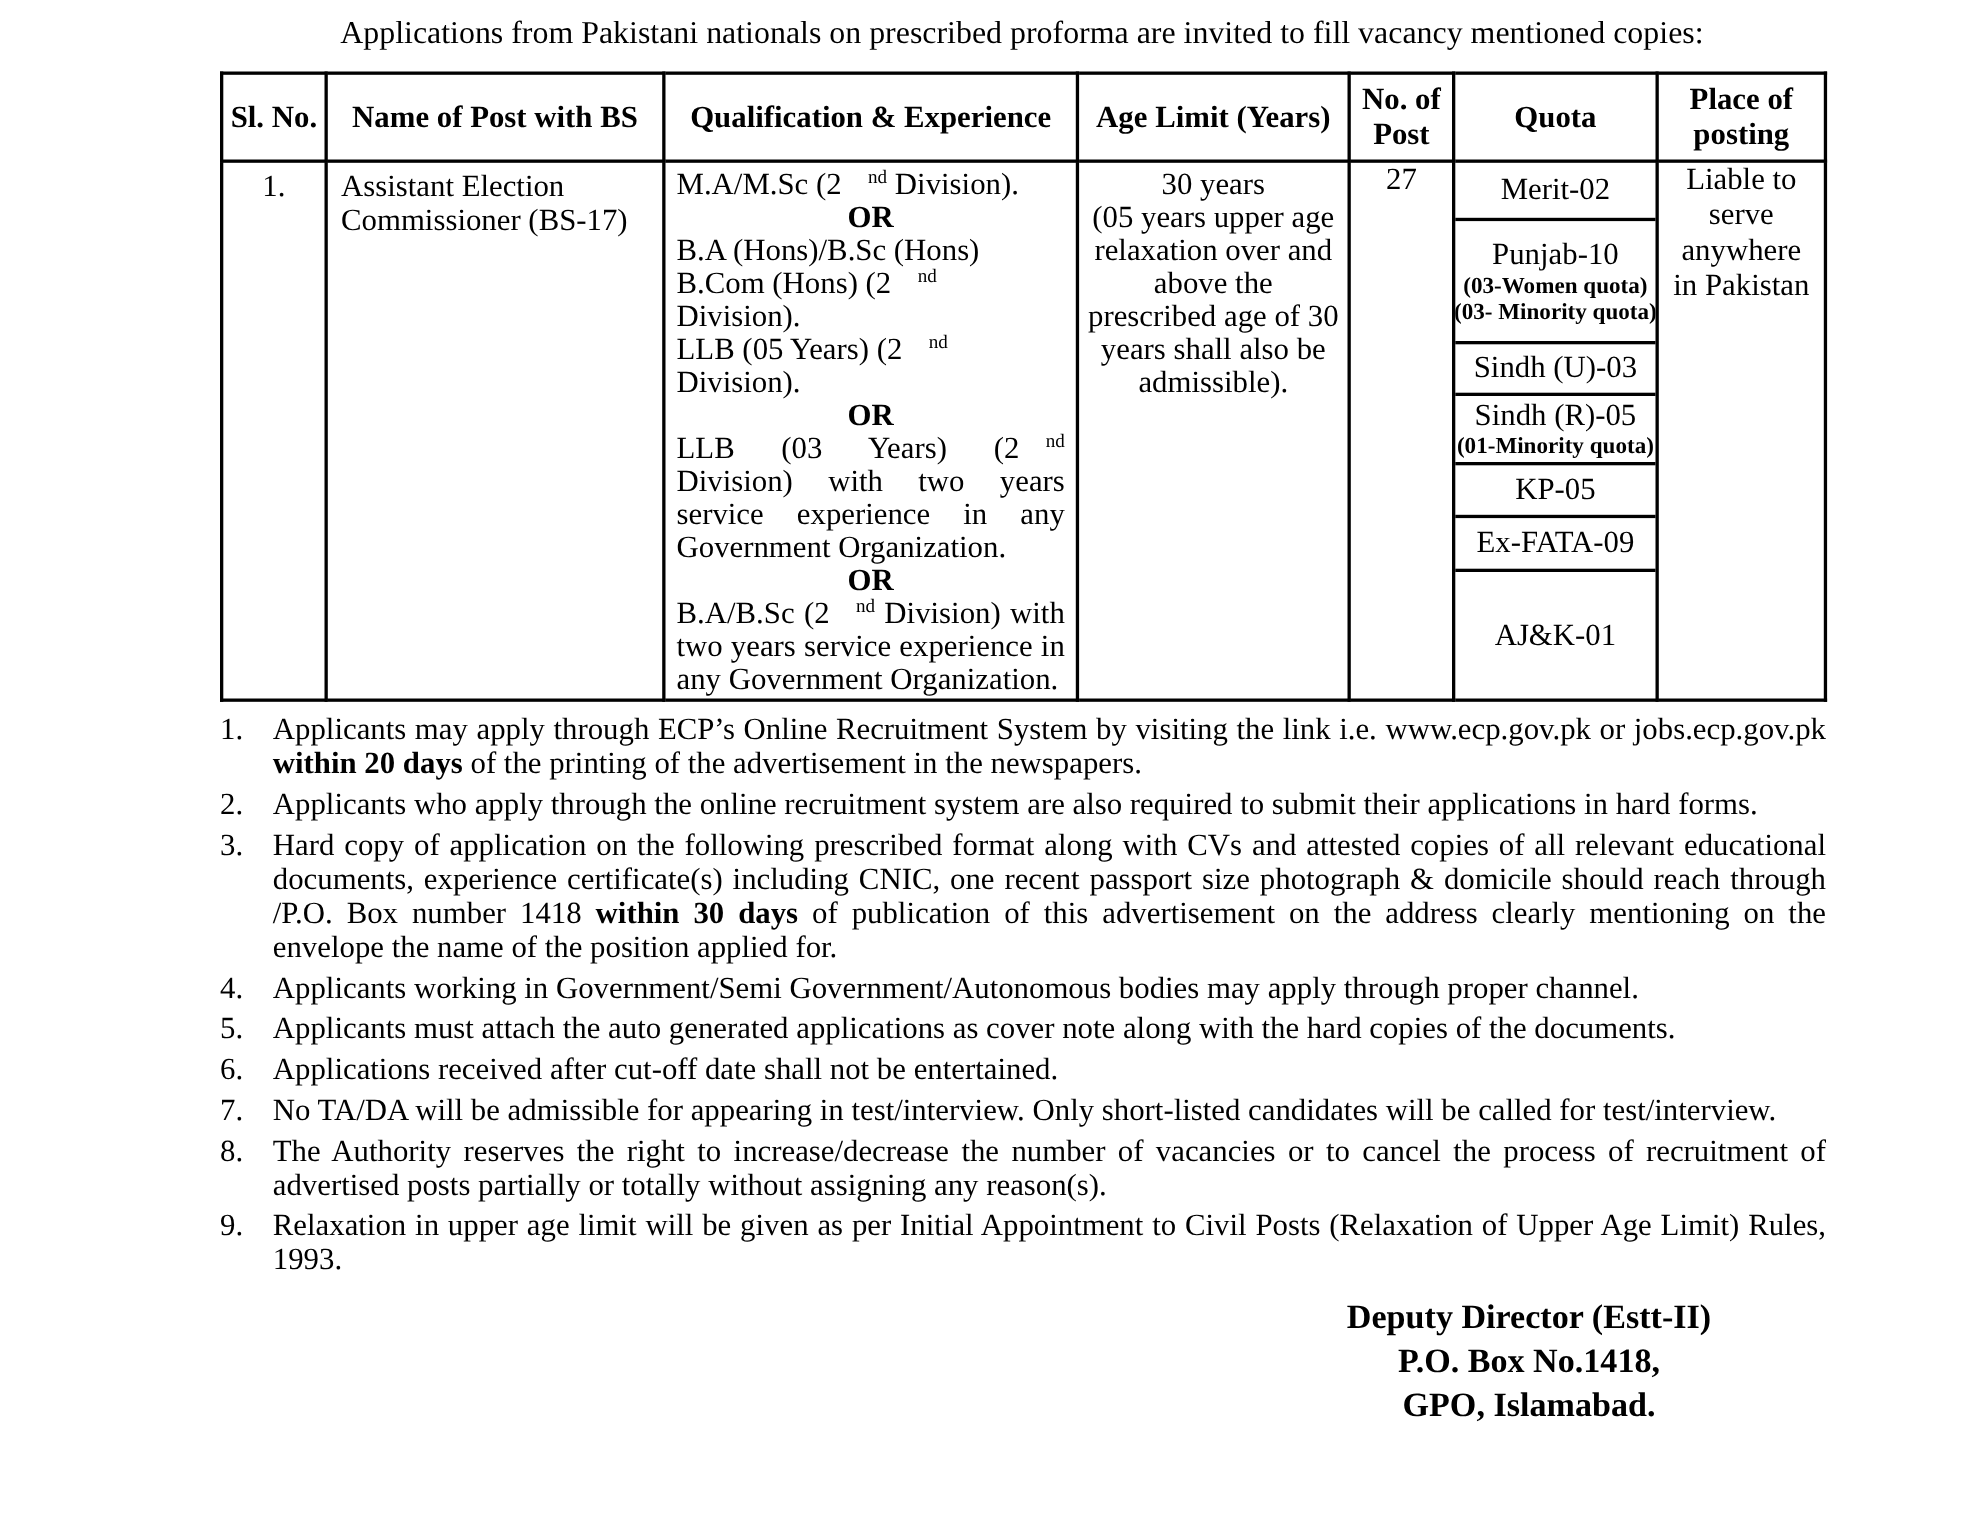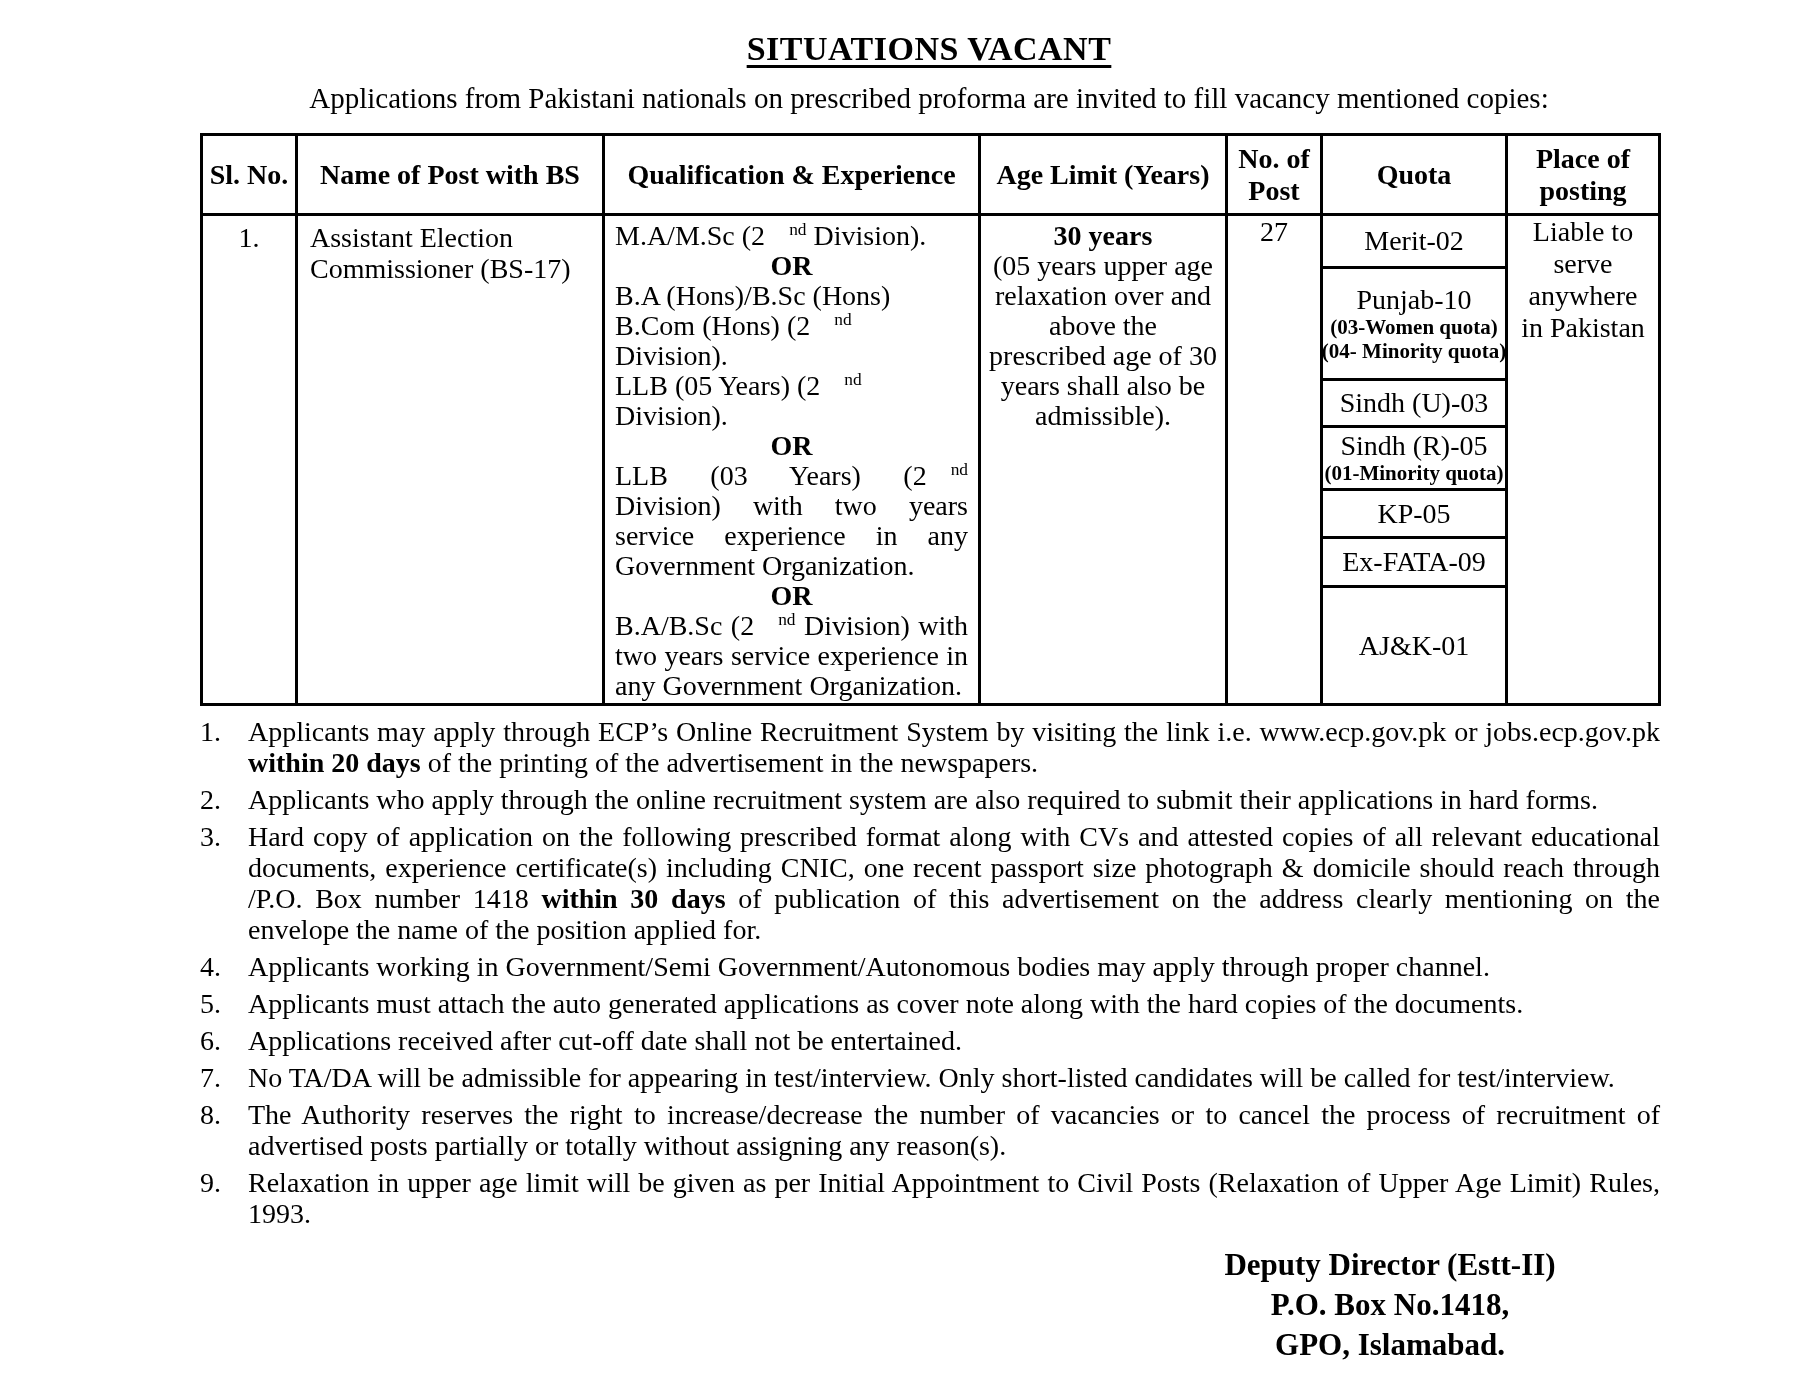--- a/index.html
+++ b/index.html
@@ -49,21 +49,21 @@
   col.c-place { width: 153px; }
 
   .cell-sl { text-align: center; padding-top: 6px; }
   .cell-post { padding: 6px 8px 0 12px; line-height: 31px; }
   .cell-qual { padding: 5px 10px 2px 10px; line-height: 30px; }
   .qual-or { text-align: center; font-weight: bold; }
   .qual-par { text-align: justify; }
   .sup { font-size: 0.62em; vertical-align: super; line-height: 0; margin-left: 24px; }
 
   .cell-age { padding: 5px 8px; text-align: center; line-height: 30px; }
-  .age-bold { font-weight: bold; }
+  .age-bold { font-weight: normal; }
 
   .cell-count { text-align: center; vertical-align: middle; padding-bottom: 60px; }
 
   .cell-quota { padding: 0; height: 443px; }
   .quota-stack { display: flex; flex-direction: column; height: 100%; }
   .quota-cell {
     display: flex; flex-direction: column; justify-content: center; align-items: center;
     border-bottom: 3px solid #000; text-align: center; line-height: 30px; overflow: hidden;
   }
   .quota-cell:last-child { border-bottom: none; flex: 1; border-radius: 29px; }
@@ -95,23 +95,20 @@
     font-weight: bold;
     font-size: 31px;
     line-height: 40px;
   }
 </style>
 </head>
 <body>
 
 <div class="page">
 
-  <div class="title">
-    <span>SITUATIONS VACANT</span>
-  </div>
 
   <div class="subtitle">Applications from Pakistani nationals on prescribed proforma are invited to fill vacancy mentioned copies:</div>
 
   <table class="vacancy">
     <colgroup>
       <col class="c-sl">
         <col class="c-post">
         <col class="c-qual">
         <col class="c-age">
       <col class="c-count">
@@ -153,21 +150,21 @@
         </td>
 
         <td class="cell-count">27</td>
 
         <td class="cell-quota">
           <div class="quota-stack">
             <div class="quota-cell qh-merit">Merit-02</div>
             <div class="quota-cell qh-punjab">
               <div>Punjab-10</div>
               <div class="quota-note">(03-Women quota)</div>
-              <div class="quota-note">(04- Minority quota)</div>
+              <div class="quota-note">(03- Minority quota)</div>
             </div>
             <div class="quota-cell qh-sindhu">Sindh (U)-03</div>
             <div class="quota-cell qh-sindhr">
               <div>Sindh (R)-05</div>
               <div class="quota-note">(01-Minority quota)</div>
             </div>
             <div class="quota-cell qh-kp">KP-05</div>
             <div class="quota-cell qh-exfata">Ex-FATA-09</div>
             <div class="quota-cell">AJ&amp;K-01</div>
           </div>

